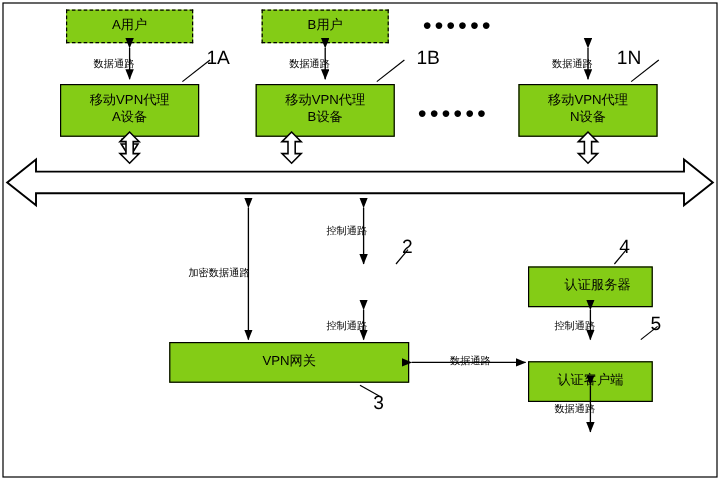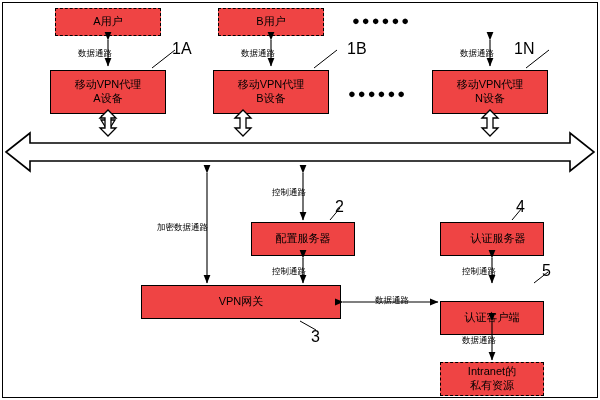--- a/index.html
+++ b/index.html
@@ -6,21 +6,21 @@
   body{
     width:600px;height:400px;
     background:#ffffff;
     font-family:"Liberation Sans", sans-serif;
     overflow:hidden;
   }
   #stage{position:relative;width:600px;height:400px;}
   .box{
     position:absolute;
     border:1.5px solid #000;
-    background:#ef4444;
+    background:#84cc16;
     display:flex;align-items:center;justify-content:center;
     text-align:center;
     font-size:11px;
     line-height:1.25;
     color:#000;
     box-sizing:border-box;
   }
   .dashed{border-style:dashed;border-width:1.5px;}
   .label{
     position:absolute;
@@ -81,40 +81,33 @@
 B设备</span>
   </div>
 
   <div class="box" style="left:432px;top:70px;width:116px;height:44px;white-space:pre-line;">
     <span>移动VPN代理
 N设备</span>
   </div>
 
   <div class="dots" style="left:348px;top:86px;">●●●●●●</div>
 
-  <div class="box" style="left:251px;top:222px;width:104px;height:34px;">
-    <span>配置服务器</span>
-  </div>
 
   <div class="box" style="left:440px;top:222px;width:104px;height:34px;padding-left:12px;">
     <span>认证服务器</span>
   </div>
 
   <div class="box" style="left:141px;top:285px;width:200px;height:34px;">
     <span>VPN网关</span>
   </div>
 
   <div class="box" style="left:440px;top:285px;width:104px;height:34px;margin-top:16px;">
     <span>认证客户端</span>
   </div>
 
-  <div class="box dashed" style="left:440px;top:362px;width:104px;height:34px;white-space:pre-line;">
-    <span>Intranet的
-私有资源</span>
-  </div>
 
   <div class="banner" style="left:228px;top:145px;">因特网（Internet）</div>
 
   <div class="num" style="left:172px;top:40px;">1A</div>
   <div class="num" style="left:347px;top:40px;">1B</div>
   <div class="num" style="left:514px;top:40px;">1N</div>
   <div class="num" style="left:335px;top:198px;">2</div>
   <div class="num" style="left:516px;top:198px;">4</div>
   <div class="num" style="left:311px;top:328px;">3</div>
   <div class="num" style="left:542px;top:262px;">5</div>

